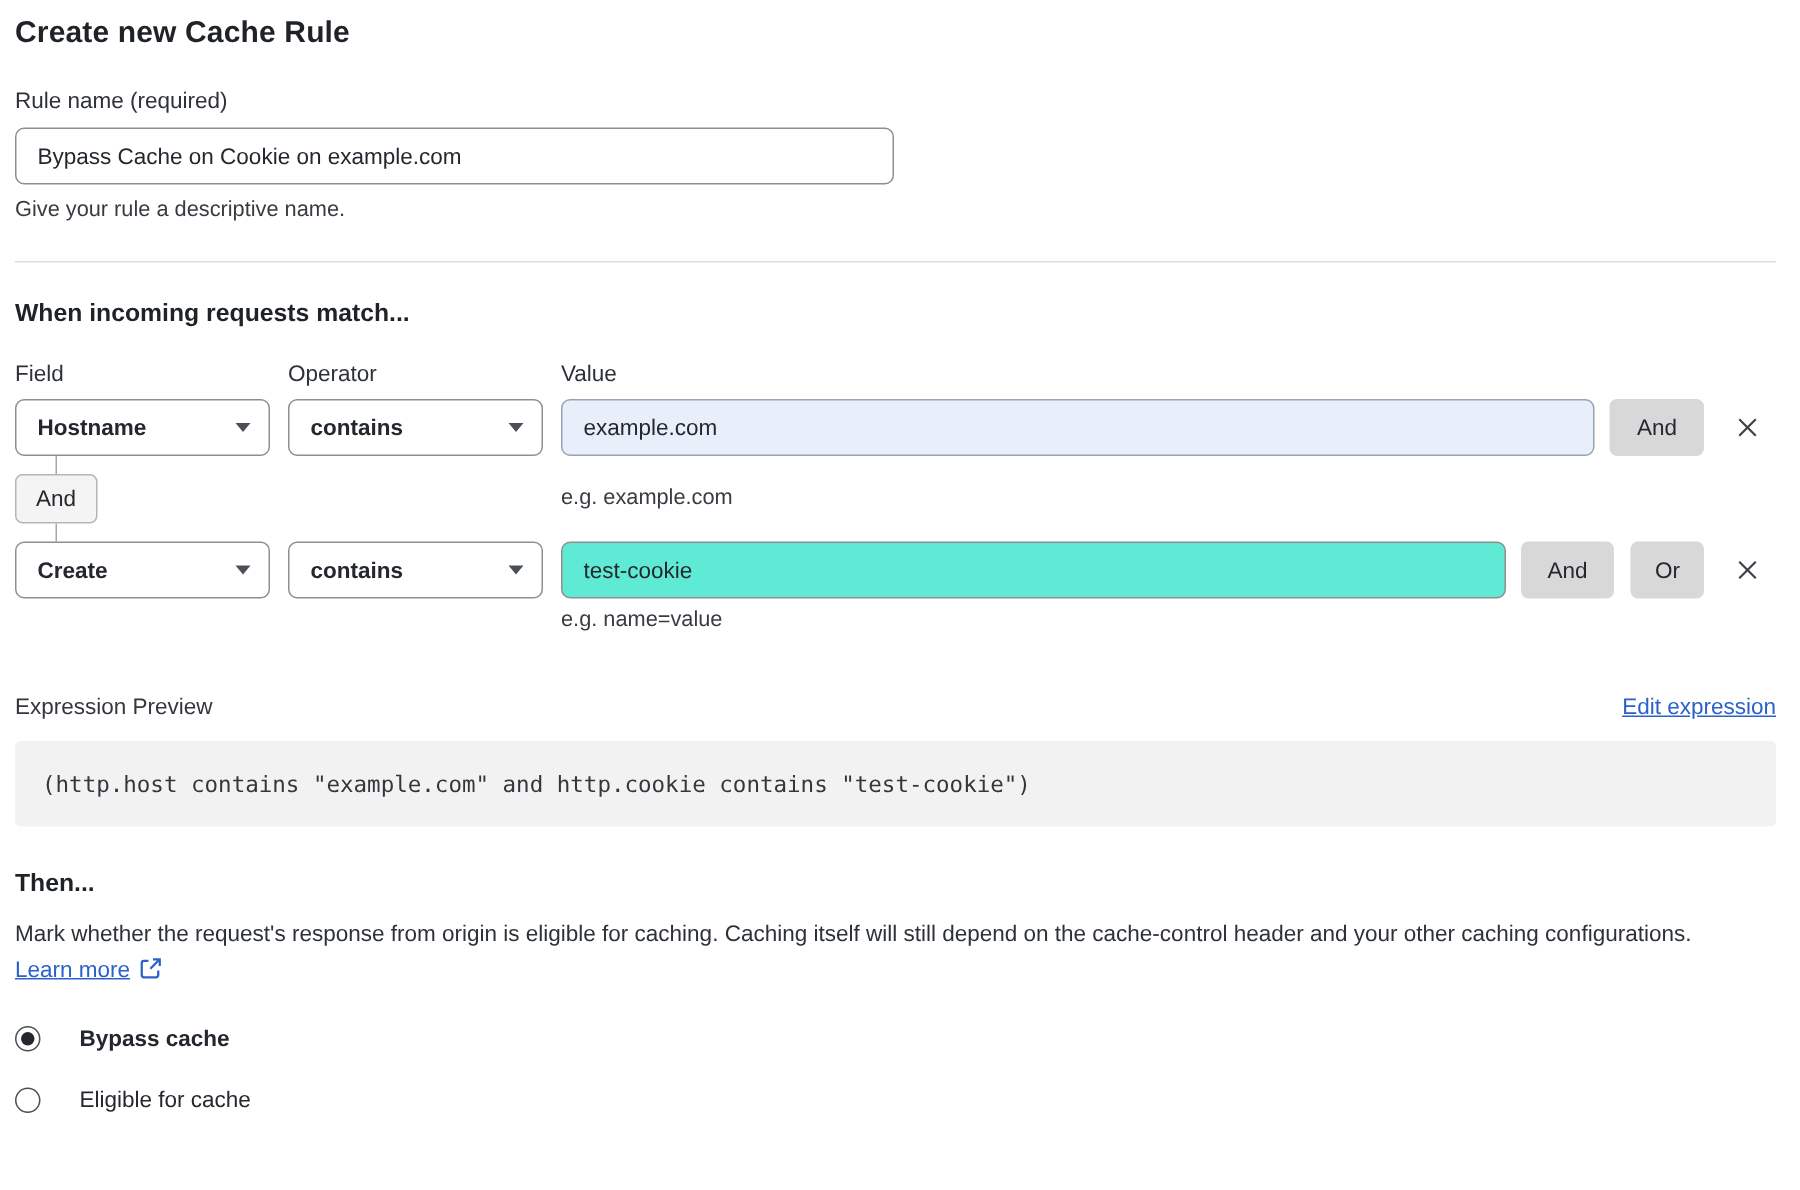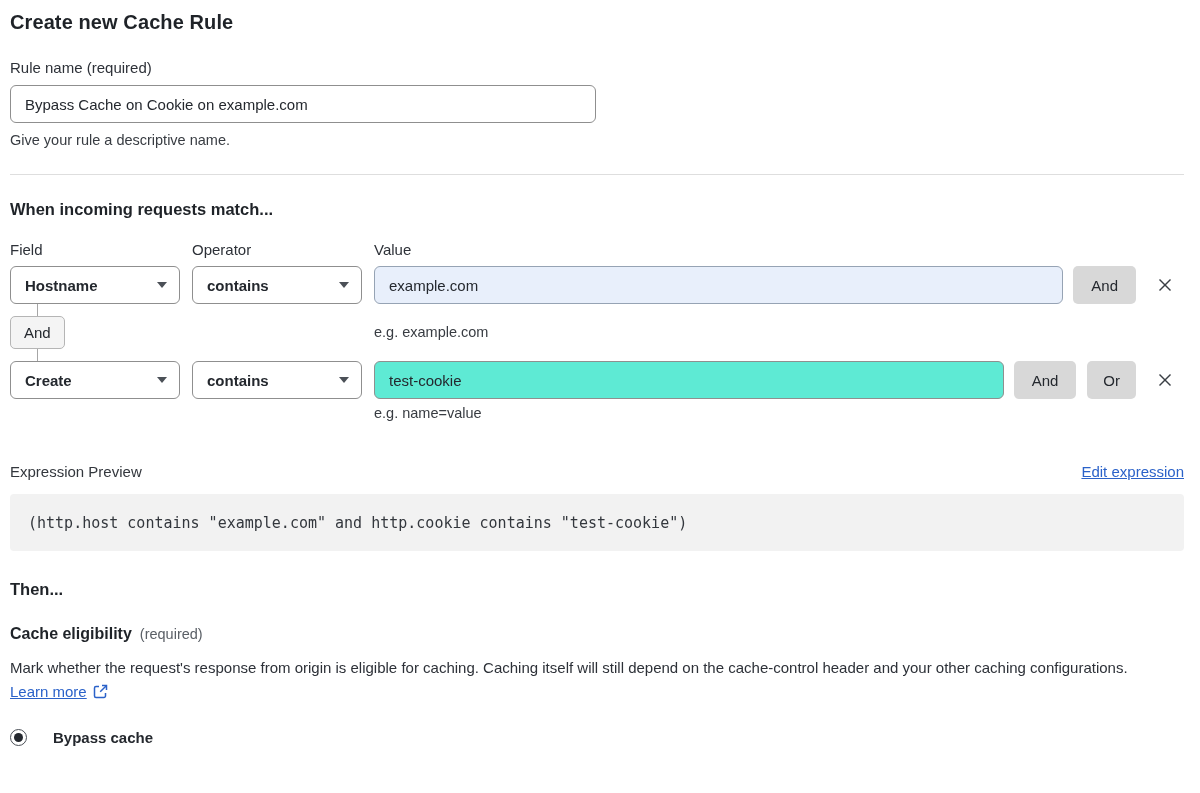--- a/index.html
+++ b/index.html
@@ -200,34 +200,34 @@
   <div class="expression-header">
     <span class="expression-label">Expression Preview</span>
     <a class="link">Edit expression</a>
   </div>
   <div class="code-block">
     <span>(http.host contains "example.com" and http.cookie contains "test-cookie")</span>
   </div>
 
   <h2 class="section-heading" style="margin-top:29px">Then...</h2>
 
-  <div class="sub-heading-row">
-    <span class="sub-heading">Cache eligibility</span>
-    <span class="required-note">(required)</span>
-  </div>
 
   <p class="description"><span>Mark whether the request's response from origin is eligible for caching. Caching itself will still depend on the cache-control header and your other caching configurations.</span>
     <a class="link">Learn more</a>
     <svg class="external-icon" width="15" height="15" viewBox="0 0 15 15">
       <path d="M6 2.5H3A1.5 1.5 0 0 0 1.5 4v8A1.5 1.5 0 0 0 3 13.5h8A1.5 1.5 0 0 0 12.5 12V9" fill="none" stroke="#2b62c9" stroke-width="1.5"></path>
       <path d="M9 1.5h4.5V6" fill="none" stroke="#2b62c9" stroke-width="1.5"></path>
       <path d="M13.3 1.7 7.2 7.8" fill="none" stroke="#2b62c9" stroke-width="1.5"></path>
     </svg>
   </p>
 
   <div class="radio-row">
     <span class="radio-outer">
         <span class="radio-dot"></span>
       </span>
     <span class="radio-label bold">Bypass cache</span>
   </div>
+  <div class="radio-row">
+    <span class="radio-outer"></span>
+    <span class="radio-label">Eligible for cache</span>
+  </div>
 
 </div>
 
 </body></html>

